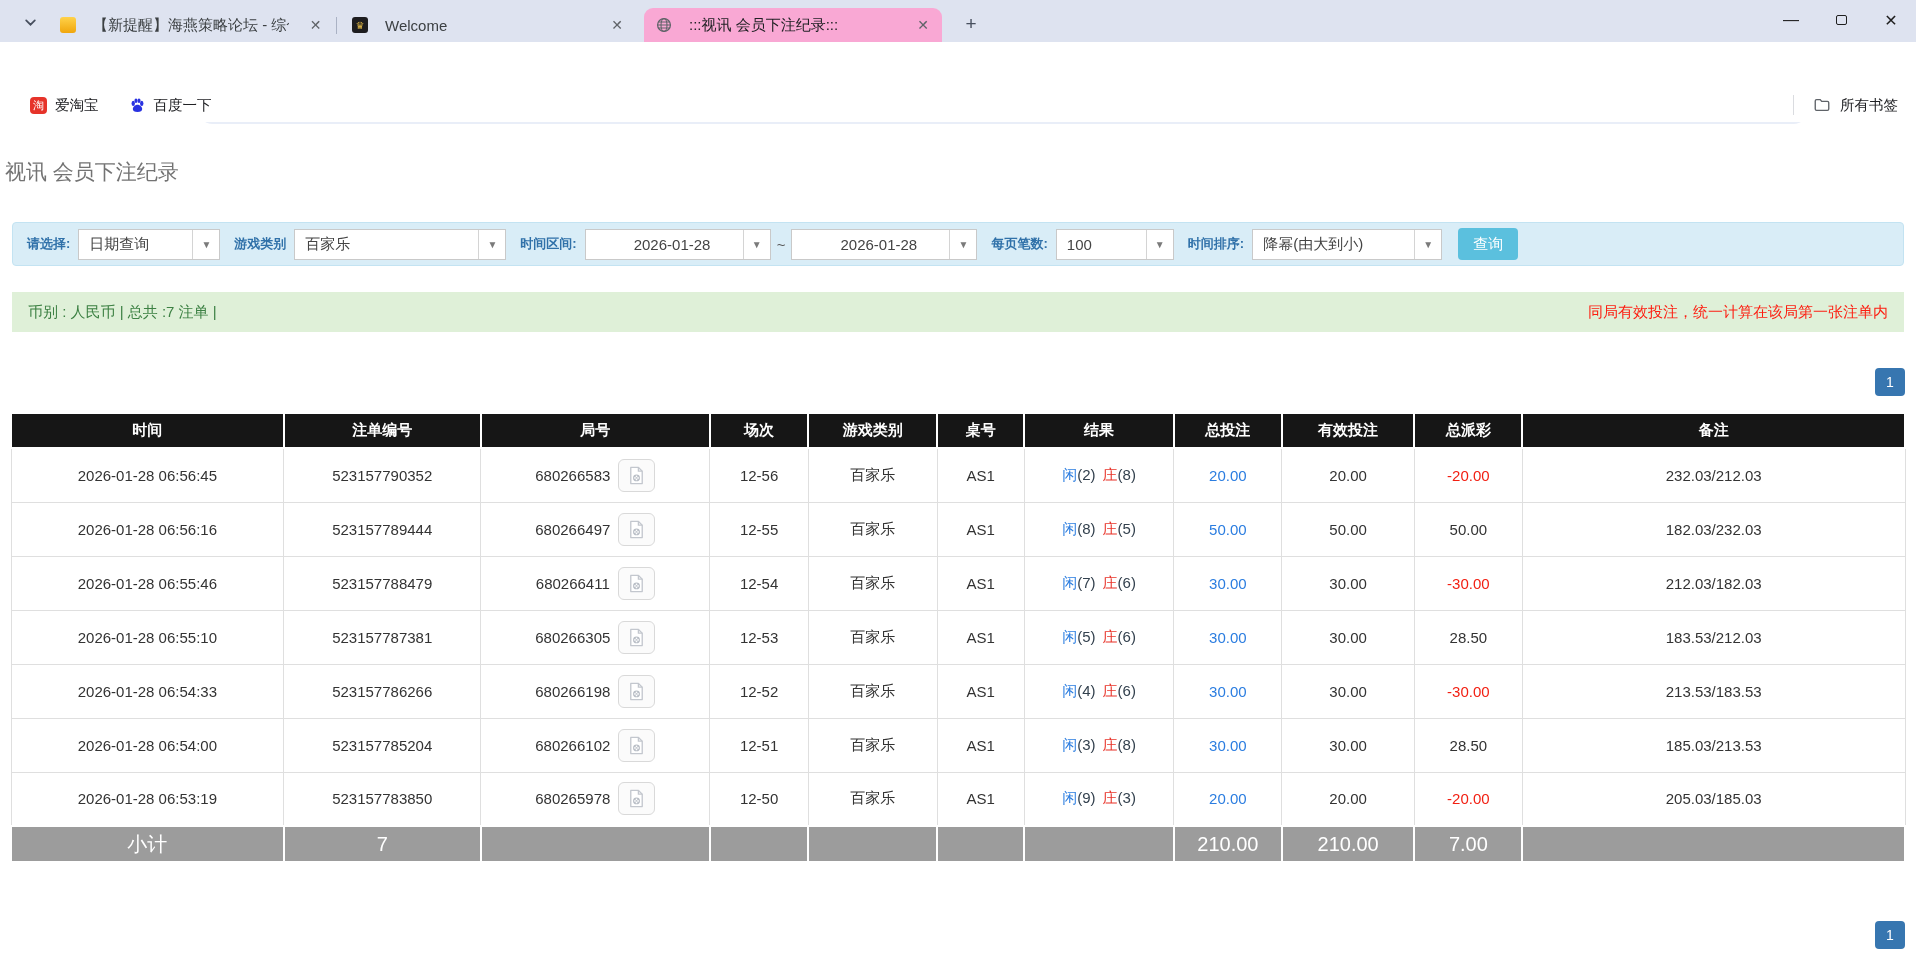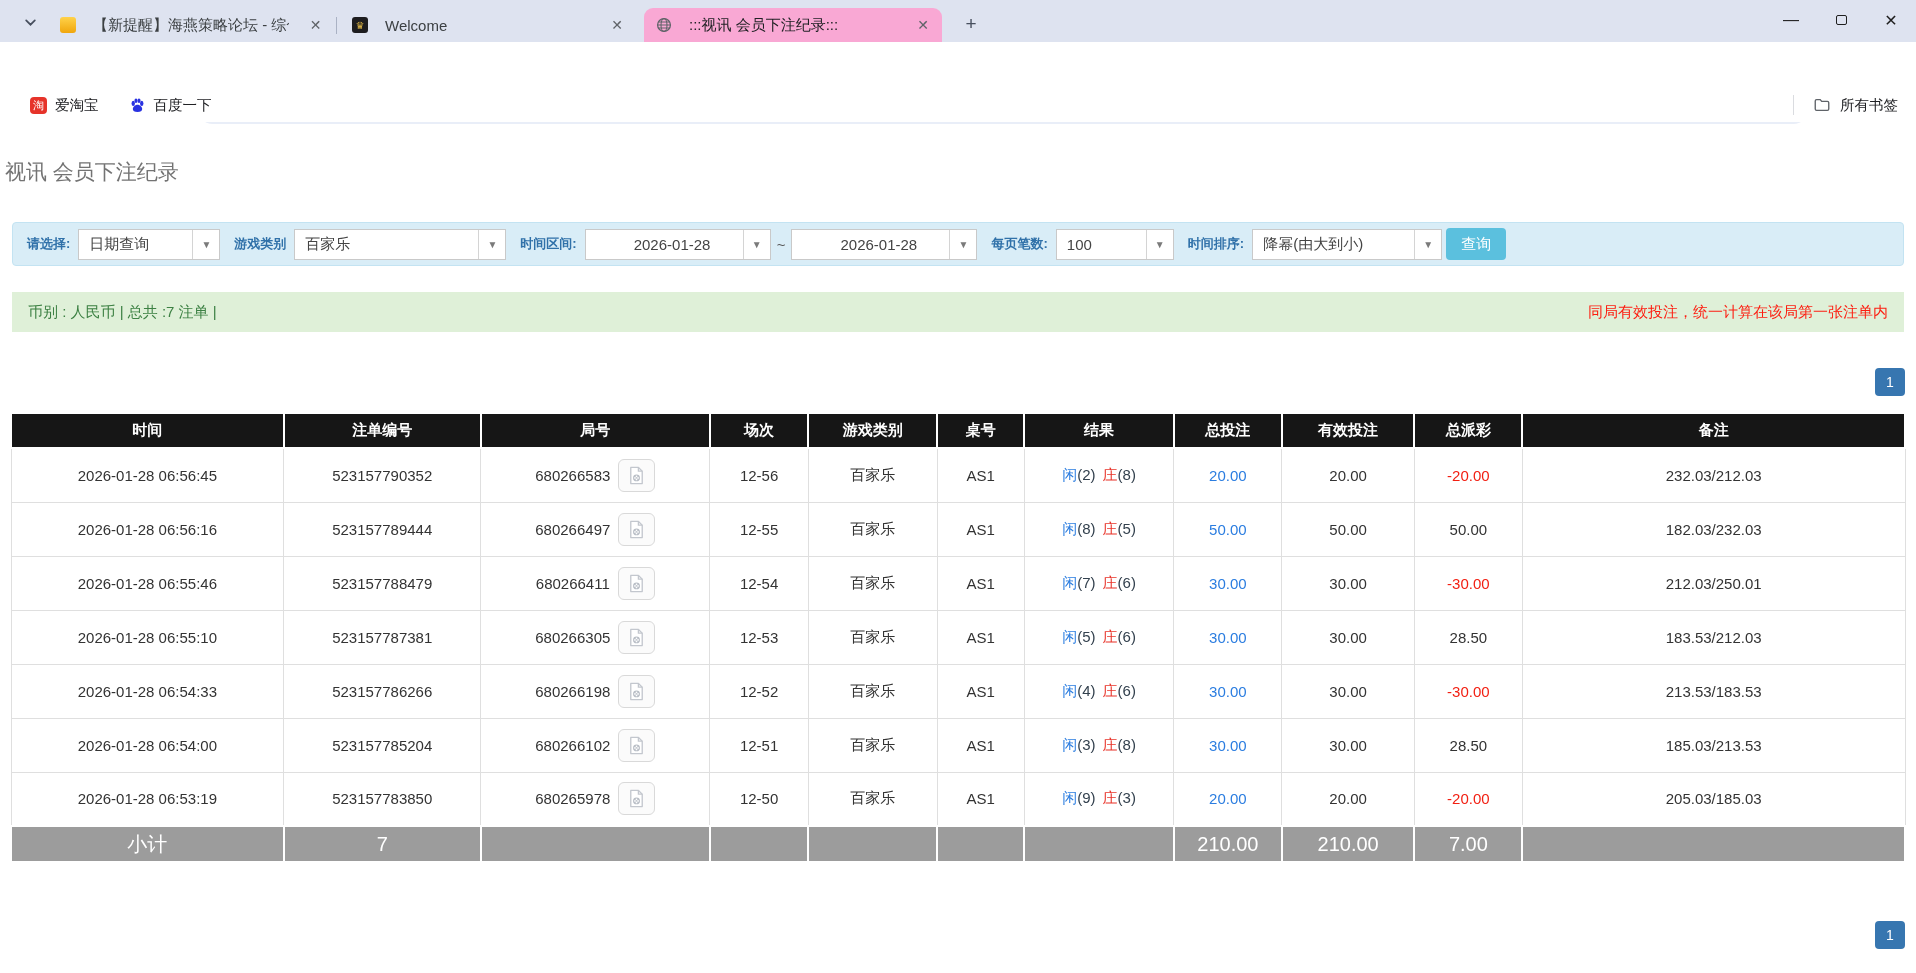--- a/index.html
+++ b/index.html
@@ -52,21 +52,21 @@
                   border:1px solid #c3e3f2; border-radius:4px; display:flex; align-items:center; padding:0 14px; }
   .f-label { font-size:13px; font-weight:bold; color:#3071a9; margin:0 8px 0 14px; white-space:nowrap; }
   .f-label:first-child { margin-left:0; }
   .sel { height:31px; background:#fff; border:1px solid #c9c9c9; display:flex; align-items:stretch; cursor:pointer; }
   .sel .sel-text { display:flex; align-items:center; padding:0 10px; font-size:15px; color:#444; flex:1; white-space:nowrap; }
   .sel .sel-caret { width:27px; border-left:1px solid #d4d4d4; display:flex; align-items:center; justify-content:center;
                     color:#7a7a7a; font-size:10px; }
   .w-choose { width:142px;gap:32px; } .w-game { width:212px; } .w-date { width:186px;padding-left:38px; }
   .w-size { width:118px; } .w-sort { width:190px; }
   .tilde { font-size:15px; color:#555; margin:0 6px; }
-  .search-btn { margin-left:4px; height:32px; padding:0 15px; background:#5bc0de; color:#fff; border:none;
+  .search-btn { margin-left:16px; height:32px; padding:0 15px; background:#5bc0de; color:#fff; border:none;
                 border-radius:4px; font-size:15px; cursor:pointer; font-family:inherit; }
 
   .summary-bar { position:absolute; left:12px; top:292px; width:1892px; height:40px; background:#dff0d8;
                  display:flex; align-items:center; justify-content:space-between; padding:0 16px; font-size:15px; }
   .summary-left { color:#3c8043; }
   .summary-right { color:#fd1d10; }
 
   .pag { position:absolute; right:11px; width:30px; height:28px; background:#3776b0; color:#fff; border-radius:4px;
          display:flex; align-items:center; justify-content:center; font-size:14px; cursor:pointer; }
   .pag-top { top:368px; } .pag-bottom { top:921px; }
@@ -362,21 +362,21 @@
     </td>
     <td>12-54</td>
     <td>百家乐</td>
     <td>AS1</td>
     <td>
       <span class="rp">闲</span><span class="rpn">(7)</span><span class="rb">庄</span><span class="rbn">(6)</span>
     </td>
     <td class="blue">30.00</td>
     <td>30.00</td>
     <td class="payout neg">-30.00</td>
-    <td>212.03/250.01</td>
+    <td>212.03/182.03</td>
   </tr>
 
   <tr>
     <td>2026-01-28 06:55:10</td>
     <td>523157787381</td>
     <td class="round-cell">
       <span class="round-wrap">
         <span>680266305</span>
         <span class="video-btn">
           <svg width="21" height="21" viewBox="0 0 22 22">

